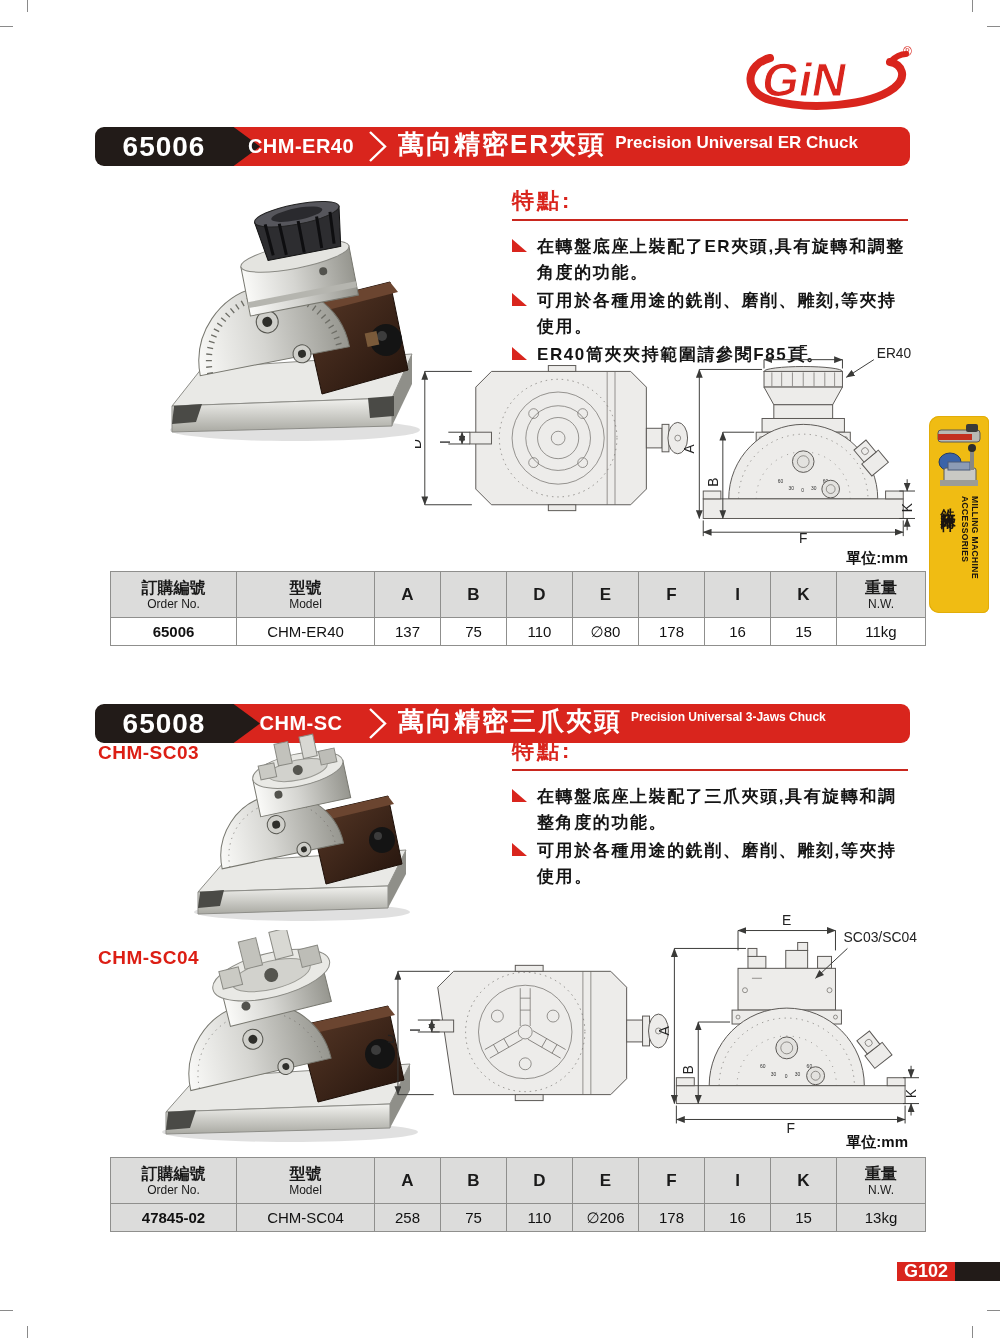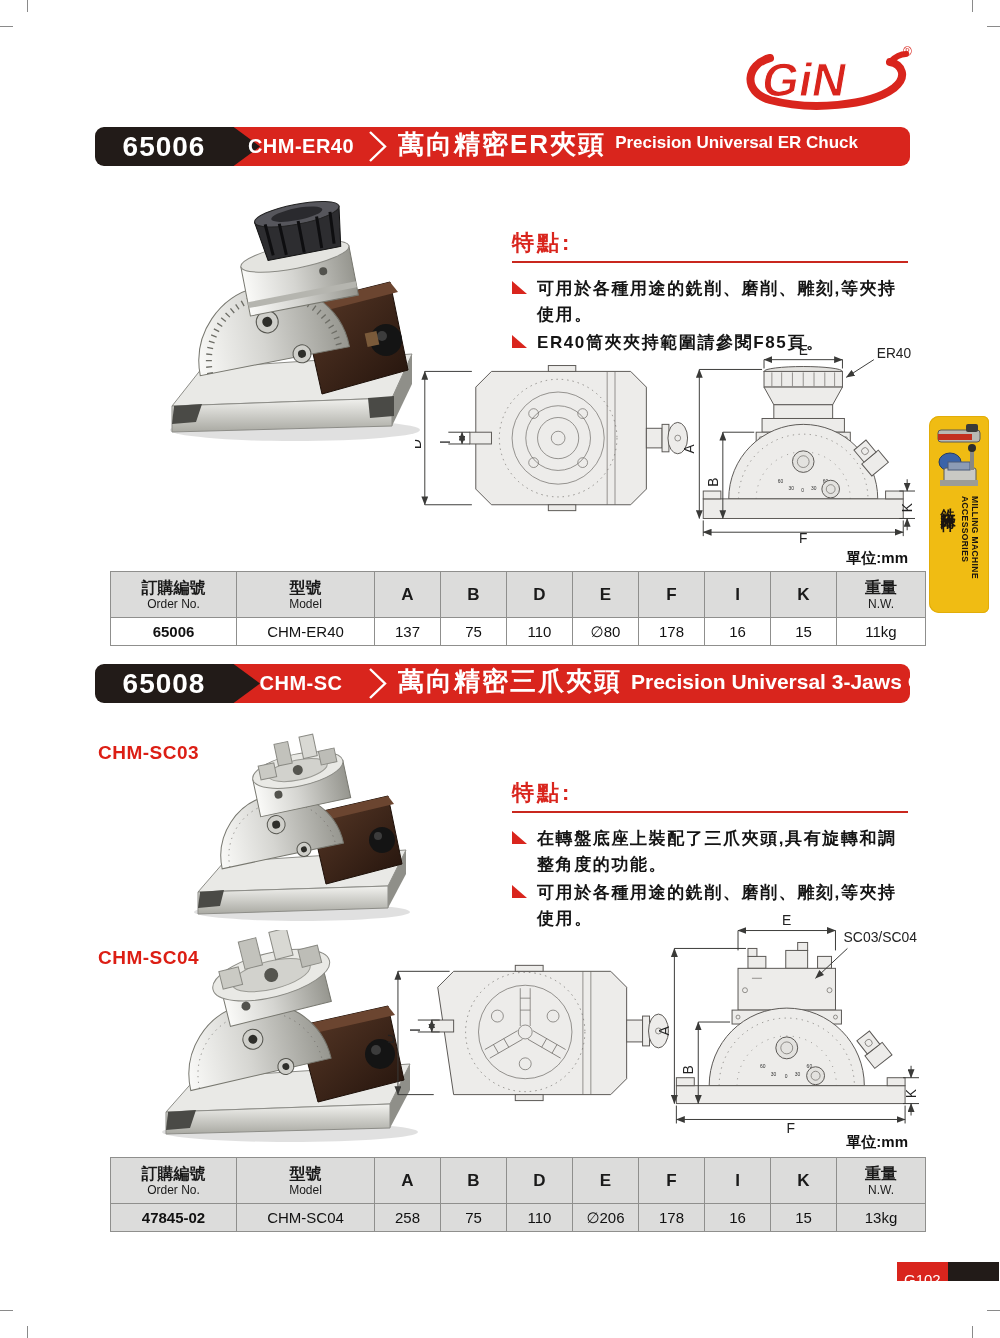--- a/index.html
+++ b/index.html
@@ -12,24 +12,24 @@
   .banner .blackcap{position:absolute;left:0;top:0;bottom:0;width:165px;background:#221B18;border-radius:9px;
         clip-path:polygon(0 0,84% 0,100% 50%,84% 100%,0 100%);}
   .banner .ordno{position:absolute;left:0;top:0;width:138px;height:39px;line-height:39px;text-align:center;
         color:#fff;font-size:28px;font-weight:bold;letter-spacing:1px;}
   .banner .model{position:absolute;left:142px;top:0;width:128px;height:39px;line-height:39px;text-align:center;
         color:#fff;font-size:20px;font-weight:bold;letter-spacing:.5px;}
   .banner .chev{position:absolute;left:272px;top:4px;}
   .banner .titles{position:absolute;left:303px;right:6px;top:0;bottom:0;display:flex;align-items:flex-start;gap:9px;color:#fff;white-space:nowrap;}
   .title-cn{font-size:26px;font-weight:bold;letter-spacing:2px;}
   .title-en{font-size:17px;font-weight:bold;padding-top:6px;}
-  .title-en.small{font-size:21px;}
+  .title-en.small{font-size:12px;}
   
   .features{position:absolute;left:512px;width:396px;}
-  .f-head{border-bottom:2px solid #C9271E;padding-bottom:3px;margin-top:42px;}
+  .f-head{border-bottom:2px solid #C9271E;padding-bottom:3px;}
   .f-title{color:#D9251D;font-size:22px;font-weight:bold;letter-spacing:3px;}
   .f-list{list-style:none;margin:13px 0 0;padding:0;font-size:17px;font-weight:600;
           letter-spacing:1.6px;line-height:1.5;color:#141414;}
   .f-list li{position:relative;padding-left:25px;margin-bottom:3px;}
   .tri{position:absolute;left:0;top:5px;width:15px;height:13px;background:#D9251D;
        clip-path:polygon(0 0,100% 100%,0 100%);}
   
   .photo-label{position:absolute;color:#DC1E14;font-size:19px;font-weight:bold;letter-spacing:.5px;}
   
   .unit{position:absolute;left:758px;width:150px;text-align:right;font-size:15px;font-weight:bold;color:#111;}
@@ -45,21 +45,21 @@
   .spec-table tr.alt td{background:#DCDCDB;}
   
   .side-tab{position:absolute;left:929px;top:416px;width:60px;height:197px;background:#F0BC13;
             border-radius:10px 6px 6px 10px;box-shadow:0 0 0 1px #e2ad08 inset;}
   .tab-img{display:block;margin:6px auto 2px;}
   .tab-text{display:flex;justify-content:center;gap:3px;height:108px;}
   .tab-cn{writing-mode:vertical-rl;font-size:15px;font-weight:bold;letter-spacing:3px;color:#191410;}
   .tab-en{writing-mode:vertical-rl;font-size:8.5px;font-weight:bold;letter-spacing:.4px;color:#191410;}
   
   .page-code{position:absolute;left:897px;top:1262px;display:flex;height:19px;}
-  .code-red{background:#D9251D;color:#fff;font-weight:normal;font-size:15px;line-height:19px;padding:8px 7px;}
+  .code-red{background:#D9251D;color:#fff;font-weight:bold;font-size:18px;line-height:19px;padding:0 7px;}
   .code-black{background:#221B18;width:51px;}
   
   .dim{stroke:#3a3a38;stroke-width:1;fill:none;}
   .dimlbl{font-size:14px;fill:#222;font-weight:normal;}
   .part{fill:#EDECEA;stroke:#5B5855;stroke-width:1;}
   .part2{fill:#E3E2DF;stroke:#5B5855;stroke-width:1;}
   .thin{stroke:#6B6864;stroke-width:.7;fill:none;}
   .dialtxt{font-size:6px;fill:#333;letter-spacing:.5px;}
   .scaletxt{font-size:5px;fill:#333;}
   .abs{position:absolute;}
@@ -149,20 +149,21 @@
       <path d="M 108,22 L 194,22 L 188,62 L 114,62 Z" fill="#2d2d30" stroke="#111"></path>
       <ellipse cx="151" cy="22" rx="43" ry="10" fill="#56565c" stroke="#222"></ellipse>
       <ellipse cx="151" cy="22" rx="26" ry="6" fill="#2a2a2e"></ellipse>
       <path d="M 118,26 L 120,58 M 132,28 L 133,60 M 151,29 L 151,61 M 170,28 L 169,60 M 184,26 L 182,58" stroke="#0e0e10" stroke-width="3"></path>
     </g>
   </svg>
 
   <div class="features" style="top:186px">
     <div class="f-head"><span class="f-title">特點:</span></div>
     <ul class="f-list">
+      <li><span class="tri"></span><span>在轉盤底座上裝配了ER夾頭,具有旋轉和調整角度的功能。</span></li>
       <li><span class="tri"></span><span>可用於各種用途的銑削、磨削、雕刻,等夾持使用。</span></li>
       <li><span class="tri"></span><span>ER40筒夾夾持範圍請參閱F85頁。</span></li>
     </ul>
   </div>
 
   <svg class="abs" style="left:415px;top:340px" width="500" height="205" viewBox="0 0 510 205">
     <defs>
       <marker id="ar" markerWidth="9" markerHeight="7" refX="8.5" refY="3.5" orient="auto-start-reverse">
         <path d="M0,0 L9,3.5 L0,7 z" fill="#3a3a38"></path>
       </marker>
@@ -314,21 +315,21 @@
       <td>110</td>
           <td>∅80</td>
       <td>178</td>
           <td>16</td>
       <td>15</td>
           <td>11kg</td>
     </tr>
       </tbody>
   </table>
 
-  <div class="banner" style="top:664px">
+  <div class="banner" style="top:704px">
     <div class="red"></div>
     <div class="blackcap"></div>
     <div class="ordno">65008</div>
     <div class="model">CHM-SC</div>
     <svg class="chev" width="22" height="31" viewBox="0 0 22 31">
       <polyline points="3,1 18,15.5 3,30" fill="none" stroke="#fff" stroke-width="2.4"></polyline>
     </svg>
     <div class="titles">
       <span class="title-cn">萬向精密三爪夾頭</span>
       <span class="title-en small">Precision Universal 3-Jaws Chuck</span>

